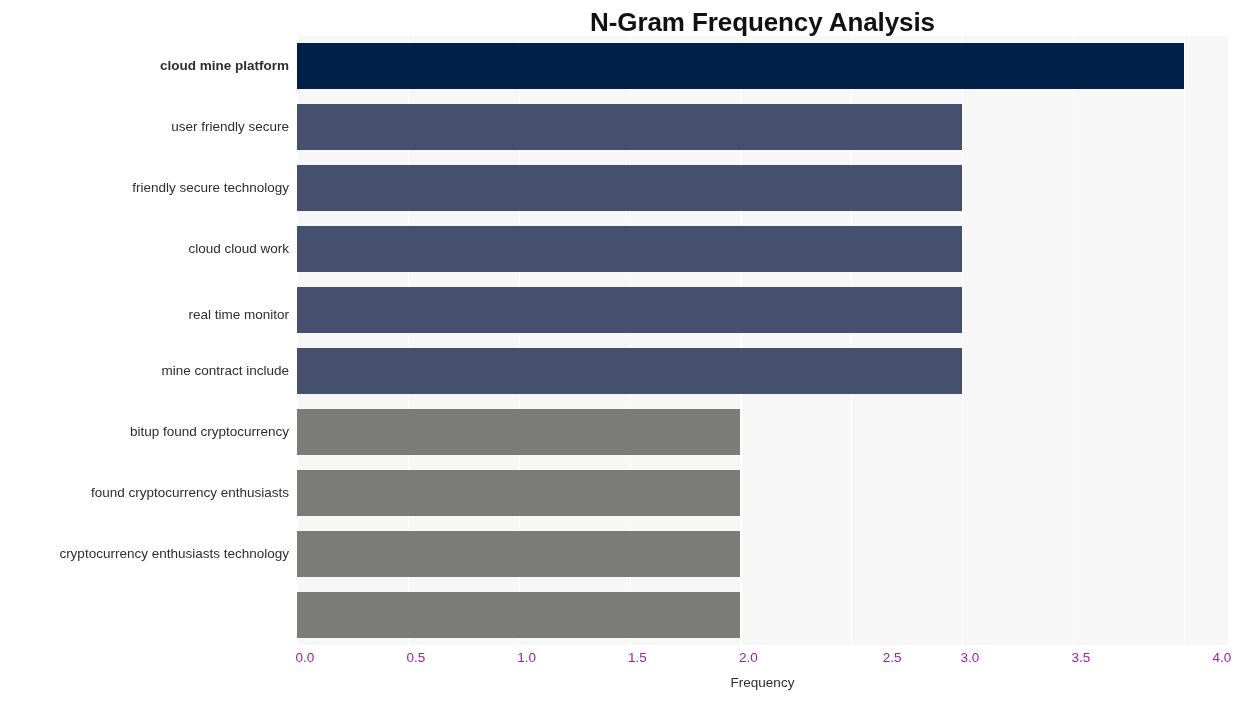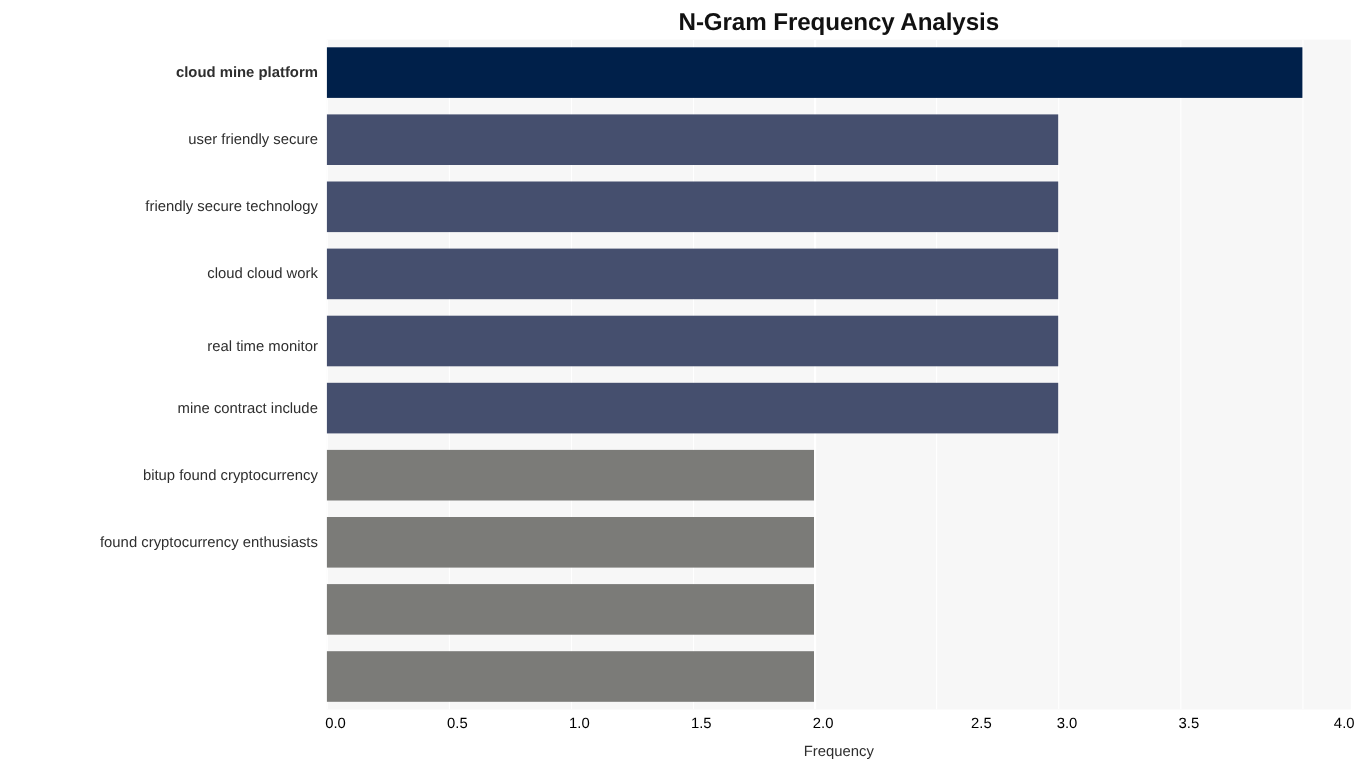--- a/index.html
+++ b/index.html
@@ -21,21 +21,21 @@
     background: #ffffff;
   }
 
   
   .chart-title {
     position: absolute;
     left: 297px;
     top: 7px;
     width: 931px;
     text-align: center;
-    font-size: 22px;
+    font-size: 26px;
     font-weight: bold;
     color: #111111;
     letter-spacing: -0.1px;
     white-space: nowrap;
   }
 
   
   .plot-area {
     position: absolute;
     left: 297px;
@@ -101,21 +101,21 @@
     left: 0;
     top: 650px;
     width: 1237px;
     height: 22px;
   }
   .xtick-label {
     position: absolute;
     top: 0;
     transform: translateX(-50%);
     font-size: 13.5px;
-    color: #000000;
+    color: #a21caf;
     white-space: nowrap;
     line-height: 16px;
     padding-left: 16px;
   }
 
   .xaxis-title {
     position: absolute;
     left: 297px;
     top: 675px;
     width: 931px;
@@ -160,20 +160,21 @@
 
   <div class="ylabels" id="ylabels">
       <div class="ytick-label" style="top: 22.45px; font-weight: bold;">cloud mine platform</div>
       <div class="ytick-label" style="top: 83.35px;">user friendly secure</div>
       <div class="ytick-label" style="top: 144.25px;">friendly secure technology</div>
       <div class="ytick-label" style="top: 205.15px;">cloud cloud work</div>
       <div class="ytick-label" style="top: 271px;">real time monitor</div>
       <div class="ytick-label" style="top: 327px;">mine contract include</div>
       <div class="ytick-label" style="top: 387.85px;">bitup found cryptocurrency</div>
       <div class="ytick-label" style="top: 448.75px;">found cryptocurrency enthusiasts</div>
+      <div class="ytick-label" style="top: 509.65px;">cryptocurrency enthusiasts technology</div>
     </div>
 
   <div class="xlabels" id="xlabels">
       <div class="xtick-label" style="left: 297px;">0.0</div>
       <div class="xtick-label" style="left: 407.833px;">0.5</div>
       <div class="xtick-label" style="left: 518.667px;">1.0</div>
       <div class="xtick-label" style="left: 629.5px;">1.5</div>
       <div class="xtick-label" style="left: 740.333px;">2.0</div>
       <div class="xtick-label" style="left: 851.167px; margin-left: 33px;">2.5</div>
       <div class="xtick-label" style="left: 962px;">3.0</div>

